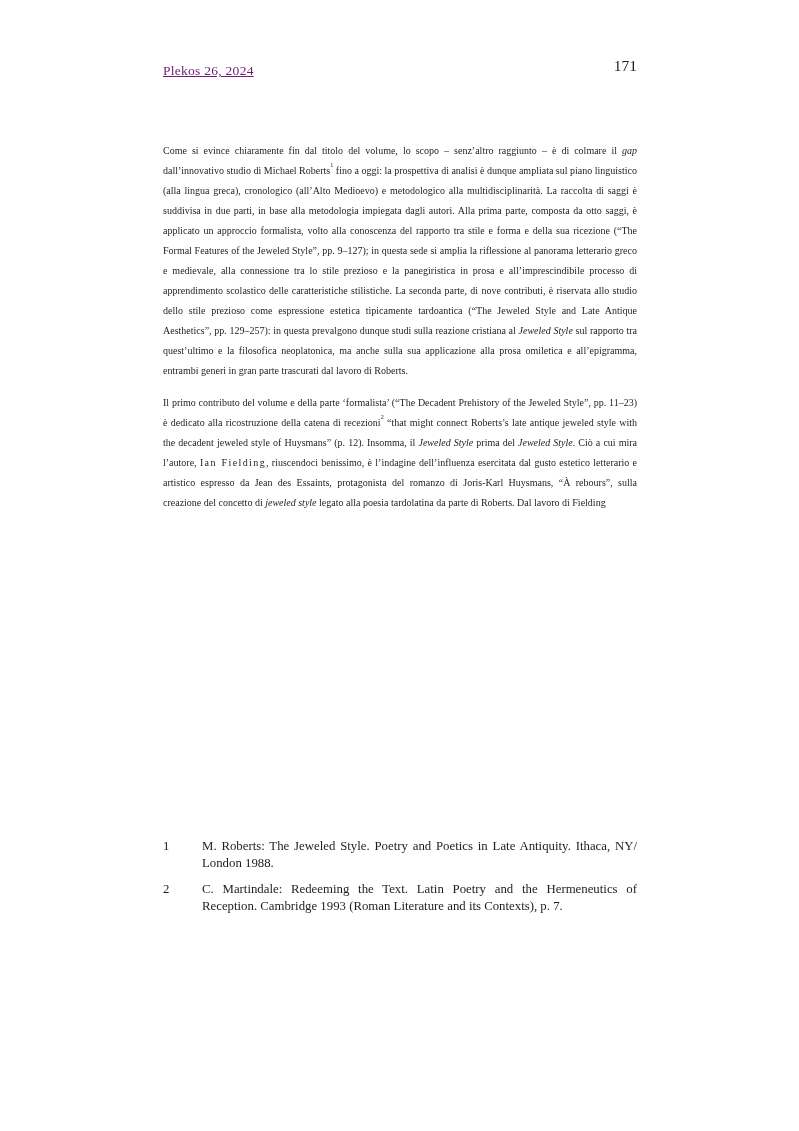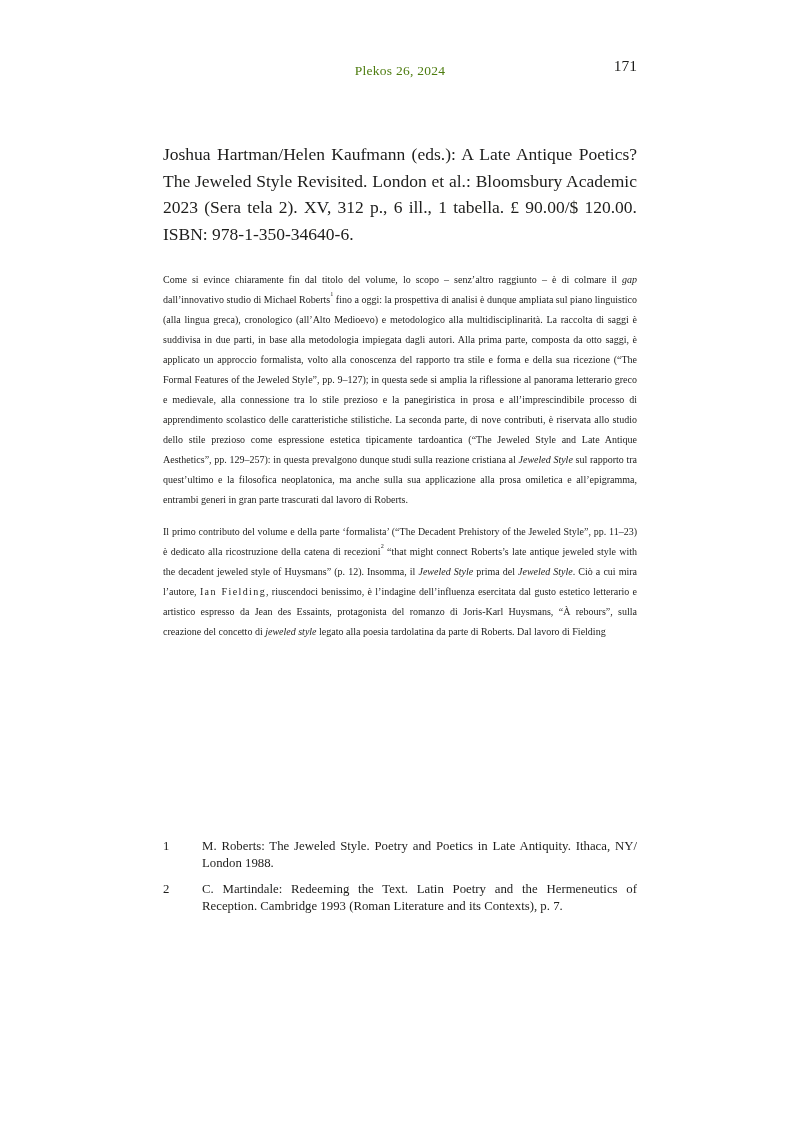--- a/index.html
+++ b/index.html
@@ -15,24 +15,25 @@
   }
   .running-head {
     position: absolute;
     left: 163px;
     top: 63px;
     width: 474px;
     height: 24px;
   }
   .journal {
     display: block;
-    text-align: center;
+    text-align: left;
     font-size: 13.5px;
-    color: #4d7c0f;
+    color: #701a75;
     letter-spacing: 0.02em;
+    text-decoration: underline;
   }
   .pageno {
     position: absolute;
     right: 0;
     top: -6px;
     font-size: 15.5px;
     color: #1d1d1b;
   }
   .content {
     position: absolute;
@@ -88,21 +89,20 @@
 <body>
 
 <div class="page">
 
   <header class="running-head">
     <span class="journal">Plekos 26, 2024</span>
     <span class="pageno">171</span>
   </header>
 
   <main class="content">
-    <h1 class="title">Joshua Hartman/Helen Kaufmann (eds.): A Late Antique Poetics? The Jeweled Style Revisited. London et al.: Bloomsbury Academic 2023 (Sera tela 2). XV, 312 p., 6 ill., 1 tabella. £ 90.00/$ 120.00. ISBN: 978-1-350-34640-6.</h1>
     <div class="body">
         <p class="para"><span>Come si evince chiaramente fin dal titolo del volume, lo scopo – senz’altro raggiunto – è di colmare il </span><span class="it">gap</span><span> dall’innovativo studio di Michael Roberts</span><sup class="fnref">1</sup><span> fino a oggi: la prospettiva di analisi è dunque ampliata sul piano linguistico (alla lingua greca), cronologico (all’Alto Medioevo) e metodologico alla multidisciplinarità. La raccolta di saggi è suddivisa in due parti, in base alla metodologia impiegata dagli autori. Alla prima parte, composta da otto saggi, è applicato un approccio formalista, volto alla conoscenza del rapporto tra stile e forma e della sua ricezione (“The Formal Features of the Jeweled Style”, pp. 9–127); in questa sede si amplia la riflessione al panorama letterario greco e medievale, alla connessione tra lo stile prezioso e la panegiristica in prosa e all’imprescindibile processo di apprendimento scolastico delle caratteristiche stilistiche. La seconda parte, di nove contributi, è riservata allo studio dello stile prezioso come espressione estetica tipicamente tardoantica (“The Jeweled Style and Late Antique Aesthetics”, pp. 129–257): in questa prevalgono dunque studi sulla reazione cristiana al </span><span class="it">Jeweled Style</span><span> sul rapporto tra quest’ultimo e la filosofica neoplatonica, ma anche sulla sua applicazione alla prosa omiletica e all’epigramma, entrambi generi in gran parte trascurati dal lavoro di Roberts.</span></p>
         <p class="para"><span>Il primo contributo del volume e della parte ‘formalista’ (“The Decadent Prehistory of the Jeweled Style”, pp. 11–23) è dedicato alla ricostruzione della catena di recezioni</span><sup class="fnref">2</sup><span> “that might connect Roberts’s late antique jeweled style with the decadent jeweled style of Huysmans” (p. 12). Insomma, il </span><span class="it">Jeweled Style</span><span> prima del </span><span class="it">Jeweled Style</span><span>. Ciò a cui mira l’autore, </span><span class="sperr">Ian Fielding</span><span>, riuscendoci benissimo, è l’indagine dell’influenza esercitata dal gusto estetico letterario e artistico espresso da Jean des Essaints, protagonista del romanzo di Joris-Karl Huysmans, “À rebours”, sulla creazione del concetto di </span><span class="it">jeweled style</span><span> legato alla poesia tardolatina da parte di Roberts. Dal lavoro di Fielding</span></p>
       </div>
   </main>
 
   <footer class="footnotes">
       <div class="fn">
         <span class="fn-num">1</span>
         <span class="fn-text">M. Roberts: The Jeweled Style. Poetry and Poetics in Late Antiquity. Ithaca, NY/ London 1988.</span>

